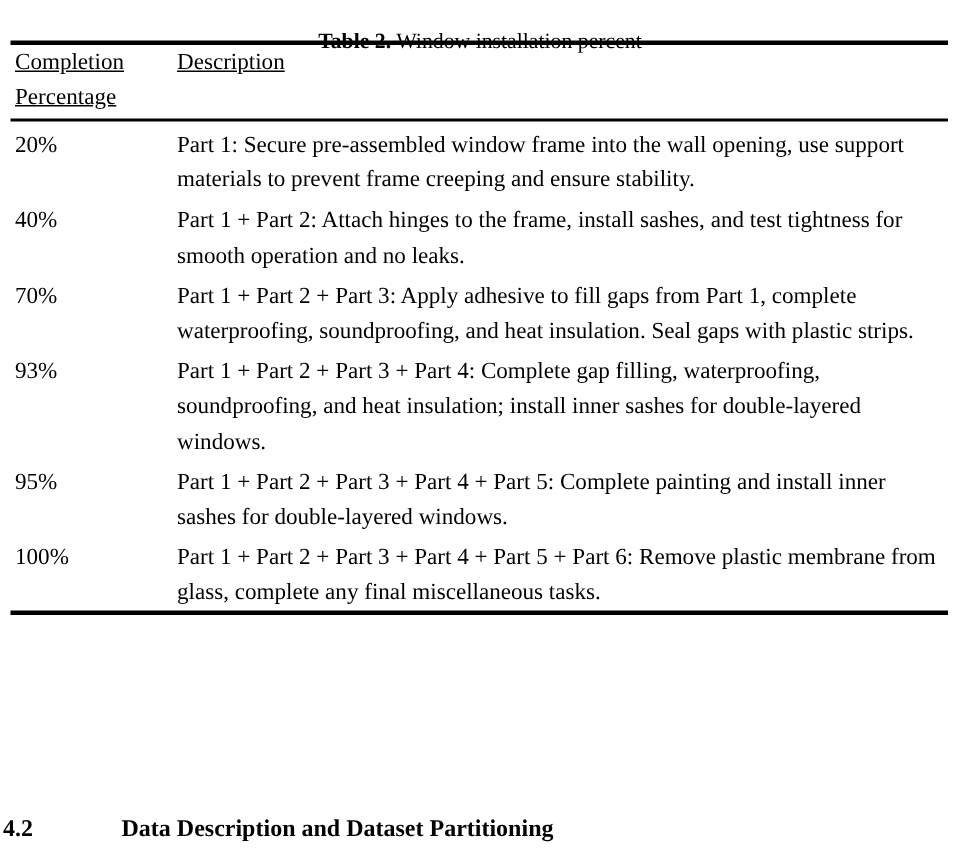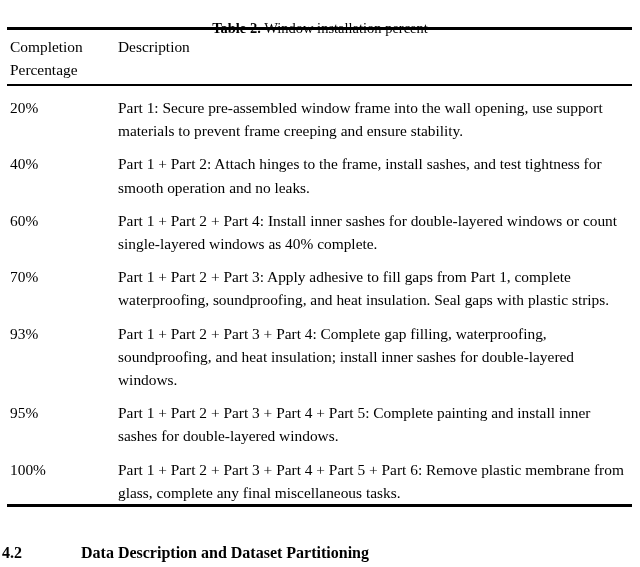--- a/index.html
+++ b/index.html
@@ -69,25 +69,26 @@
     border: 0;
     padding: 0;
     margin: 0;
     text-align: left;
     vertical-align: top;
     font-size: 15.4px;
     line-height: 23.2px;
     font-weight: normal;
   }
   table.tbl th {
-    padding-top: 5px;
+    padding-top: 0;
     padding-bottom: 3px;
+    text-decoration: underline;
   }
   table.tbl td {
-    padding-top: 10px;
+    padding-top: 4px;
     padding-bottom: 0px;
   }
   table.tbl td.pct {
     white-space: nowrap;
     padding-left: 3px;
   }
   table.tbl th.h1 {
     padding-left: 3px;
   }
   table.tbl td.desc,
@@ -156,24 +157,20 @@
       <tbody>
         <tr>
           <td class="pct">20%</td>
           <td class="desc">Part 1: Secure pre-assembled window frame into the wall opening, use support materials to prevent frame creeping and ensure stability.</td>
         </tr>
         <tr>
           <td class="pct">40%</td>
           <td class="desc">Part 1 + Part 2: Attach hinges to the frame, install sashes, and test tightness for smooth operation and no leaks.</td>
         </tr>
         <tr>
-          <td class="pct">60%</td>
-          <td class="desc">Part 1 + Part 2 + Part 4: Install inner sashes for double-layered windows or count single-layered windows as 40% complete.</td>
-        </tr>
-        <tr>
           <td class="pct">70%</td>
           <td class="desc">Part 1 + Part 2 + Part 3: Apply adhesive to fill gaps from Part 1, complete waterproofing, soundproofing, and heat insulation. Seal gaps with plastic strips.</td>
         </tr>
         <tr>
           <td class="pct">93%</td>
           <td class="desc">Part 1 + Part 2 + Part 3 + Part 4: Complete gap filling, waterproofing, soundproofing, and heat insulation; install inner sashes for double-layered windows.</td>
         </tr>
         <tr>
           <td class="pct">95%</td>
           <td class="desc">Part 1 + Part 2 + Part 3 + Part 4 + Part 5: Complete painting and install inner sashes for double-layered windows.</td>

